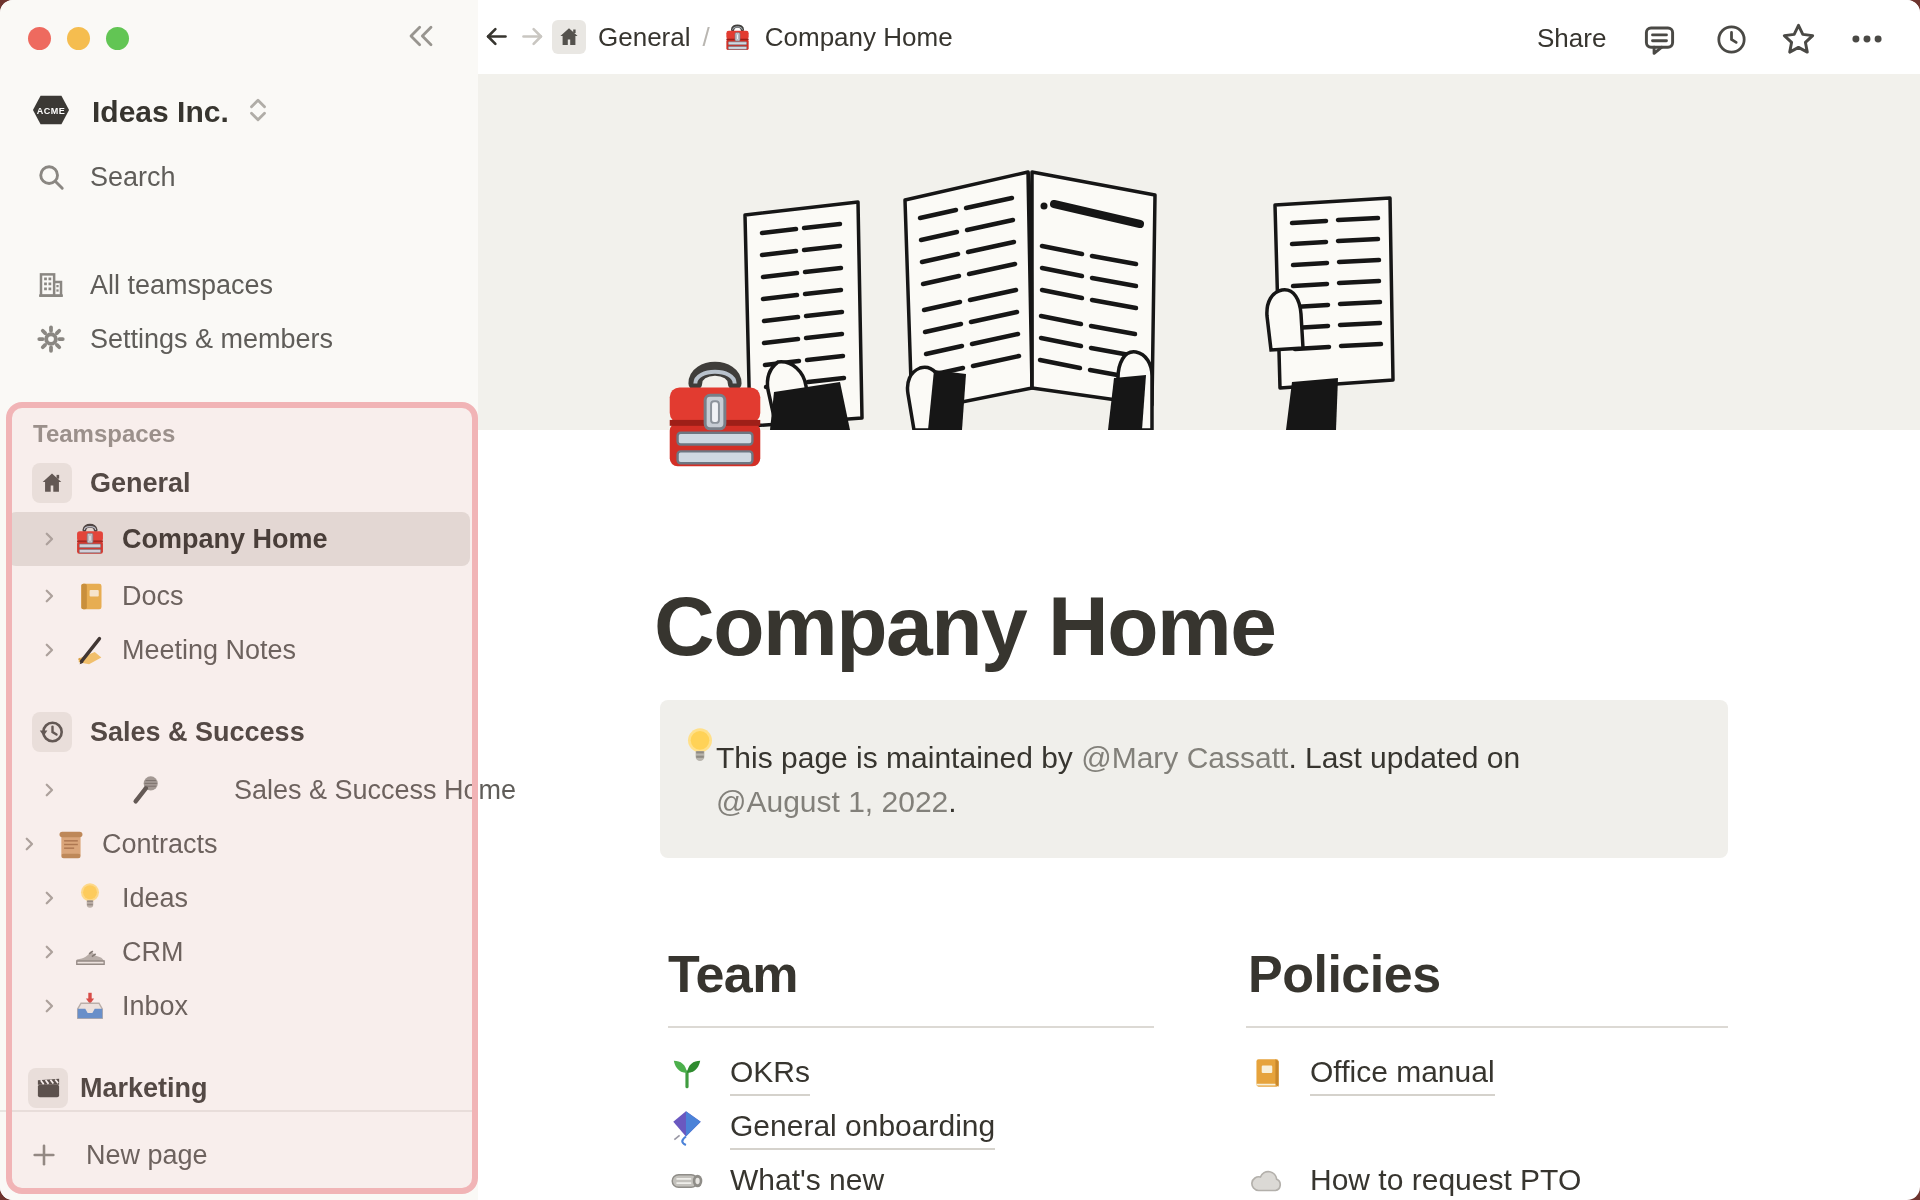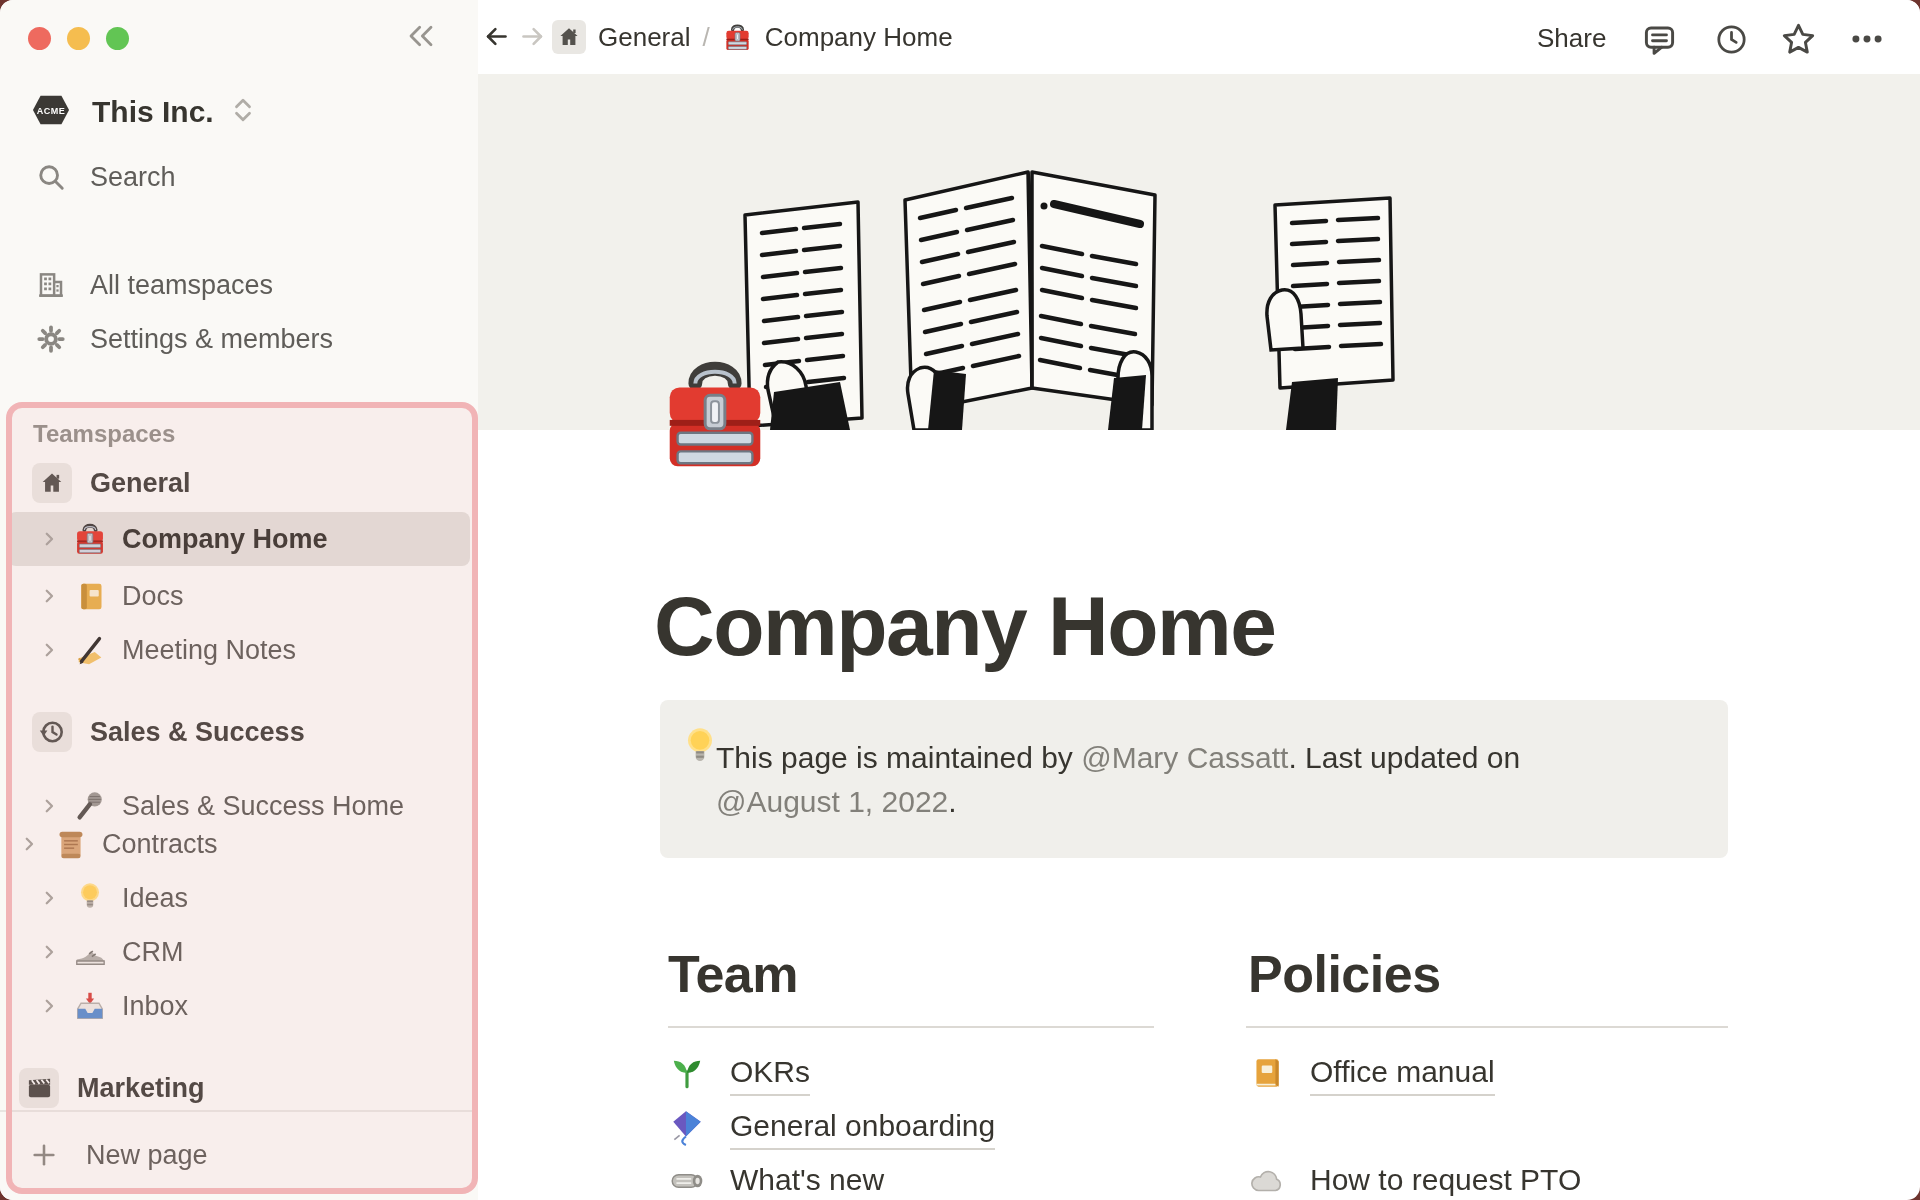--- a/index.html
+++ b/index.html
@@ -85,21 +85,21 @@
         </svg>
     </div>
 
     <div class="srow" style="top:90px;padding-left:32px;gap:22px;">
       <span>
         <svg width="38" height="34" viewBox="0 0 40 34">
             <polygon points="9,2 31,2 39,17 31,32 9,32 1,17" fill="#3b3935"></polygon>
             <text x="20" y="21" fill="#ffffff" font-family="Liberation Sans, sans-serif" font-size="9.5" font-weight="bold" text-anchor="middle" letter-spacing="0.5">ACME</text>
           </svg>
       </span>
-      <span class="slabel" style="font-size:30px;font-weight:600;color:#37352f;">This Inc.</span>
+      <span class="slabel" style="font-size:30px;font-weight:600;color:#37352f;">Ideas Inc.</span>
       <span style="margin-left:-6px;">
         <svg width="26" height="32" viewBox="0 0 24 28" fill="none" stroke="#b0ada7" stroke-width="2.6" stroke-linecap="round" stroke-linejoin="round">
             <path d="M6 11l6-6 6 6"></path>
             <path d="M6 17l6 6 6-6"></path>
           </svg>
       </span>
     </div>
 
     <div class="srow" style="top:155px;padding-left:35px;gap:23px;">
       <span class="sicon">
@@ -215,21 +215,21 @@
       <span class="iconbox">
           <svg width="28" height="28" viewBox="0 0 28 28">
             <circle cx="14.5" cy="14" r="9.2" fill="none" stroke="#54524d" stroke-width="2.6"></circle>
             <path d="M14.5 8.6v5.4l4 2.6" fill="none" stroke="#54524d" stroke-width="2.4" stroke-linecap="round"></path>
             <polygon points="1.8,12.4 9.4,12.4 5.6,18" fill="#54524d"></polygon>
           </svg>
         </span>
       <span class="slabel dark">Sales &amp; Success</span>
     </div>
 
-    <div class="srow" style="top:784px;padding-left:38px;">
+    <div class="srow" style="top:768px;padding-left:38px;justify-content:space-between;">
       <span class="chev">
           <svg width="18" height="18" viewBox="0 0 24 24" fill="none" stroke="#a6a39d" stroke-width="3" stroke-linecap="round" stroke-linejoin="round">
             <path d="M9 5l7 7-7 7"></path>
           </svg>
         </span>
       <span class="emo" style="margin-left:12px;">
           <svg width="34" height="34" viewBox="0 0 36 36">
             <circle cx="23" cy="11" r="7.5" fill="#9b9994"></circle>
             <path d="M16.5 14.5 19 17" stroke="#777570" stroke-width="3"></path>
             <path d="M18 16 7 30" stroke="#55534f" stroke-width="4.6" stroke-linecap="round"></path>
@@ -307,21 +307,21 @@
           <svg width="34" height="34" viewBox="0 0 36 36">
             <path d="M18 4v7" stroke="#d64540" stroke-width="3.6"></path>
             <polygon points="13.6,10 22.4,10 18,15.8" fill="#d64540"></polygon>
             <path d="M5 21l3.5-6h19L31 21v10H5z" fill="#eceae6" stroke="#b5b2ac" stroke-width="1.5"></path>
             <path d="M5 21h8l2.5 4.5h5L23 21h8v10H5z" fill="#5b8fd0"></path>
           </svg>
         </span>
       <span class="slabel" style="margin-left:14px;">Inbox</span>
     </div>
 
-    <div class="srow" style="top:1066px;padding-left:19px;gap:18px;text-align:right;">
+    <div class="srow" style="top:1066px;padding-left:28px;gap:12px;text-align:right;">
       <span class="iconbox">
           <svg width="27" height="27" viewBox="0 0 28 28">
             <rect x="3" y="10" width="22" height="13" rx="2" fill="#4c4a46"></rect>
             <path d="M3 5.5 25 4v6H3z" fill="#4c4a46"></path>
             <g stroke="#faf9f6" stroke-width="1.8">
               <line x1="6" y1="5.5" x2="9" y2="9.5"></line>
               <line x1="11" y1="5.2" x2="14" y2="9.2"></line>
               <line x1="16" y1="4.9" x2="19" y2="8.9"></line>
               <line x1="21" y1="4.6" x2="24" y2="8.6"></line>
             </g>

